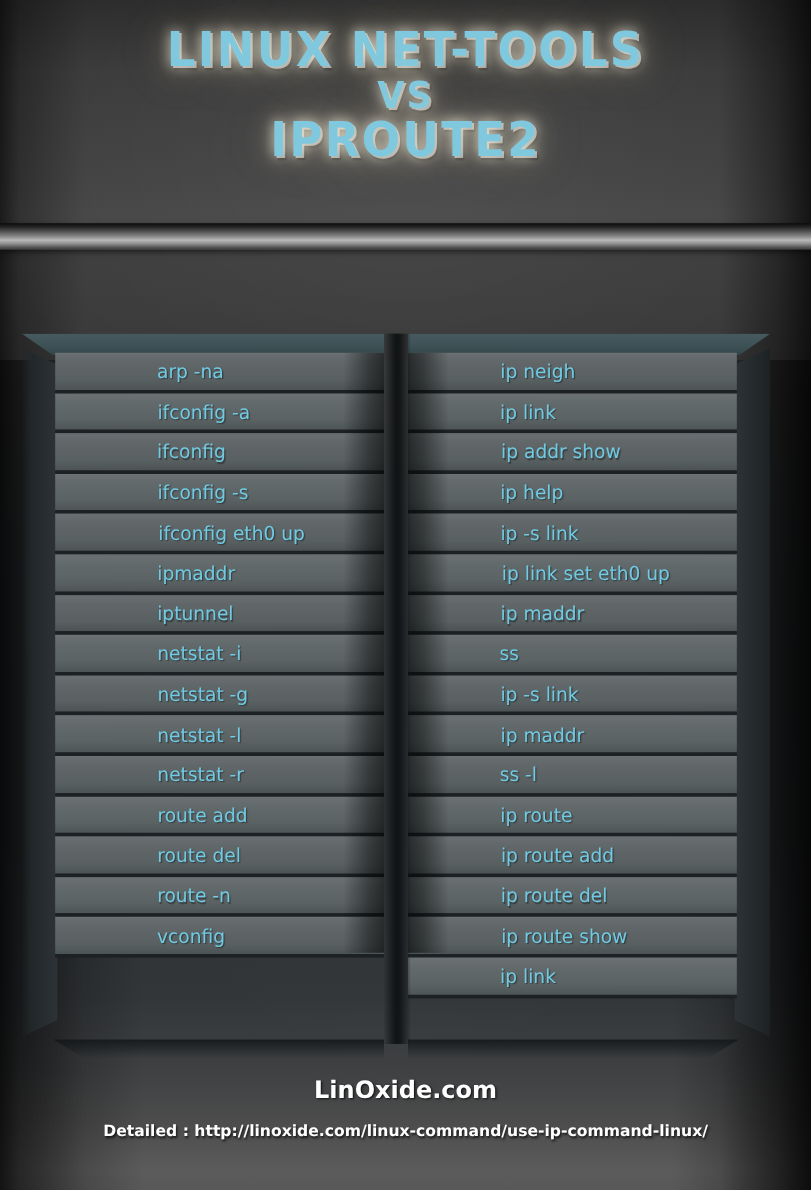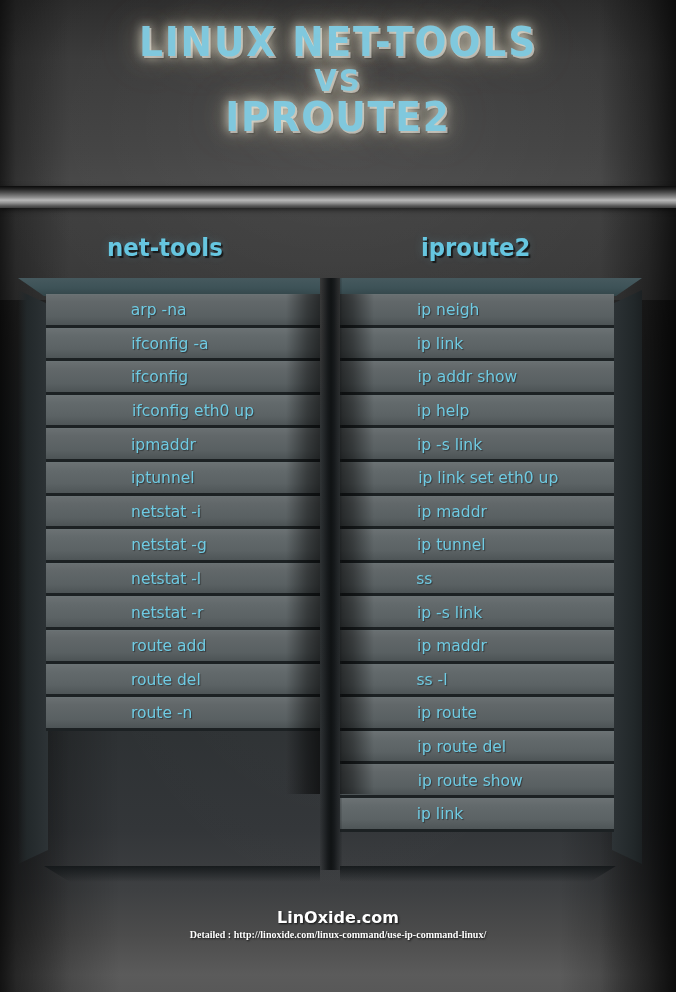--- a/index.html
+++ b/index.html
@@ -297,62 +297,61 @@
     text-align: center;
     z-index: 6;
   }
   .footer .line {
     display: block;
     color: #ffffff;
     font-family: "DejaVu Sans", sans-serif;
     font-weight: bold;
     text-shadow: 1px 1px 2px rgba(0,0,0,0.75);
   }
-  .footer .brand { font-size: 16px; margin-top: 12px; }
-  .footer .url   { font-size: 10px; margin-top: 2px; font-family: Liberation Serif, serif; }
+  .footer .brand { font-size: 20px; }
+  .footer .url   { font-size: 13px; margin-top: 16px; }
 </style>
 </head>
 <body>
 
 <div class="poster">
 
   <div class="bg-base"></div>
   <div class="bg-radial"></div>
   <div class="bg-lower"></div>
   <div class="bg-vignette"></div>
 
   <div class="headline">
     <span class="hl hl-1">LINUX NET-TOOLS</span>
     <span class="hl hl-2">VS</span>
     <span class="hl hl-3">IPROUTE2</span>
   </div>
 
   <div class="chrome-bar"></div>
 
-  <div class="col-headers">
-    <div class="col-head left">net-tools</div>
-    <div class="col-head right">iproute2</div>
-  </div>
 
   <div class="stacks">
 
     <div class="stack left">
       <div class="cap"></div>
       <div class="side"></div>
       <div class="rows" id="left-rows">
           <div class="row">
             <span class="row-label">arp -na</span>
           </div>
           <div class="row">
             <span class="row-label">ifconfig -a</span>
           </div>
           <div class="row">
             <span class="row-label">ifconfig</span>
           </div>
           <div class="row">
+            <span class="row-label">ifconfig -s</span>
+          </div>
+          <div class="row">
             <span class="row-label">ifconfig eth0 up</span>
           </div>
           <div class="row">
             <span class="row-label">ipmaddr</span>
           </div>
           <div class="row">
             <span class="row-label">iptunnel</span>
           </div>
           <div class="row">
             <span class="row-label">netstat -i</span>
@@ -367,20 +366,23 @@
             <span class="row-label">netstat -r</span>
           </div>
           <div class="row">
             <span class="row-label">route add</span>
           </div>
           <div class="row">
             <span class="row-label">route del</span>
           </div>
           <div class="row">
             <span class="row-label">route -n</span>
+          </div>
+          <div class="row">
+            <span class="row-label">vconfig</span>
           </div>
         </div>
       <div class="foot"></div>
     </div>
 
     <div class="stack right">
       <div class="cap"></div>
       <div class="side"></div>
       <div class="rows" id="right-rows">
           <div class="row">
@@ -398,36 +400,36 @@
           <div class="row">
             <span class="row-label">ip -s link</span>
           </div>
           <div class="row">
             <span class="row-label">ip link set eth0 up</span>
           </div>
           <div class="row">
             <span class="row-label">ip maddr</span>
           </div>
           <div class="row">
-            <span class="row-label">ip tunnel</span>
-          </div>
-          <div class="row">
             <span class="row-label">ss</span>
           </div>
           <div class="row">
             <span class="row-label">ip -s link</span>
           </div>
           <div class="row">
             <span class="row-label">ip maddr</span>
           </div>
           <div class="row">
             <span class="row-label">ss -l</span>
           </div>
           <div class="row">
             <span class="row-label">ip route</span>
+          </div>
+          <div class="row">
+            <span class="row-label">ip route add</span>
           </div>
           <div class="row">
             <span class="row-label">ip route del</span>
           </div>
           <div class="row">
             <span class="row-label">ip route show</span>
           </div>
           <div class="row">
             <span class="row-label">ip link</span>
           </div>

